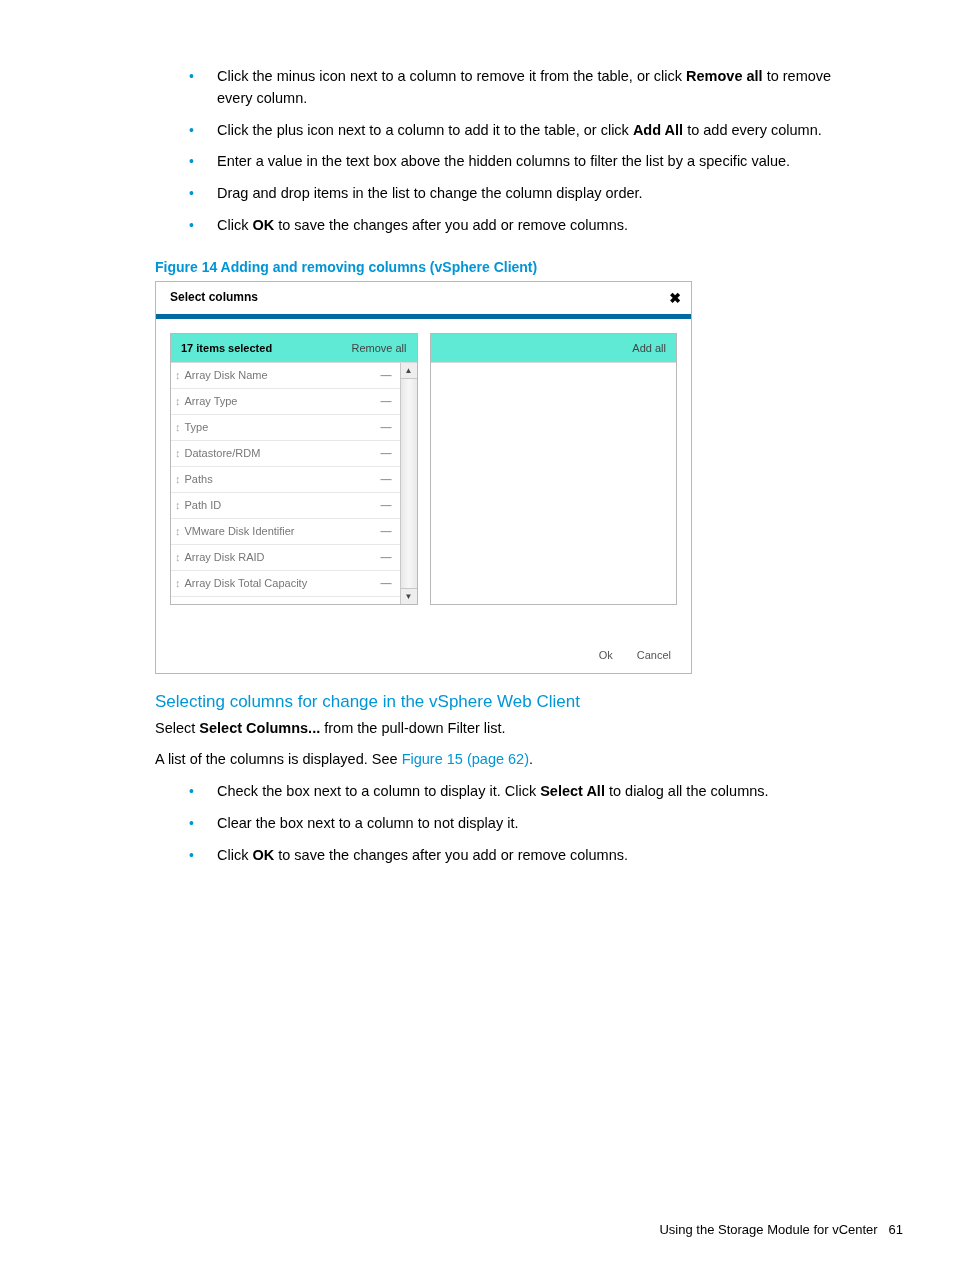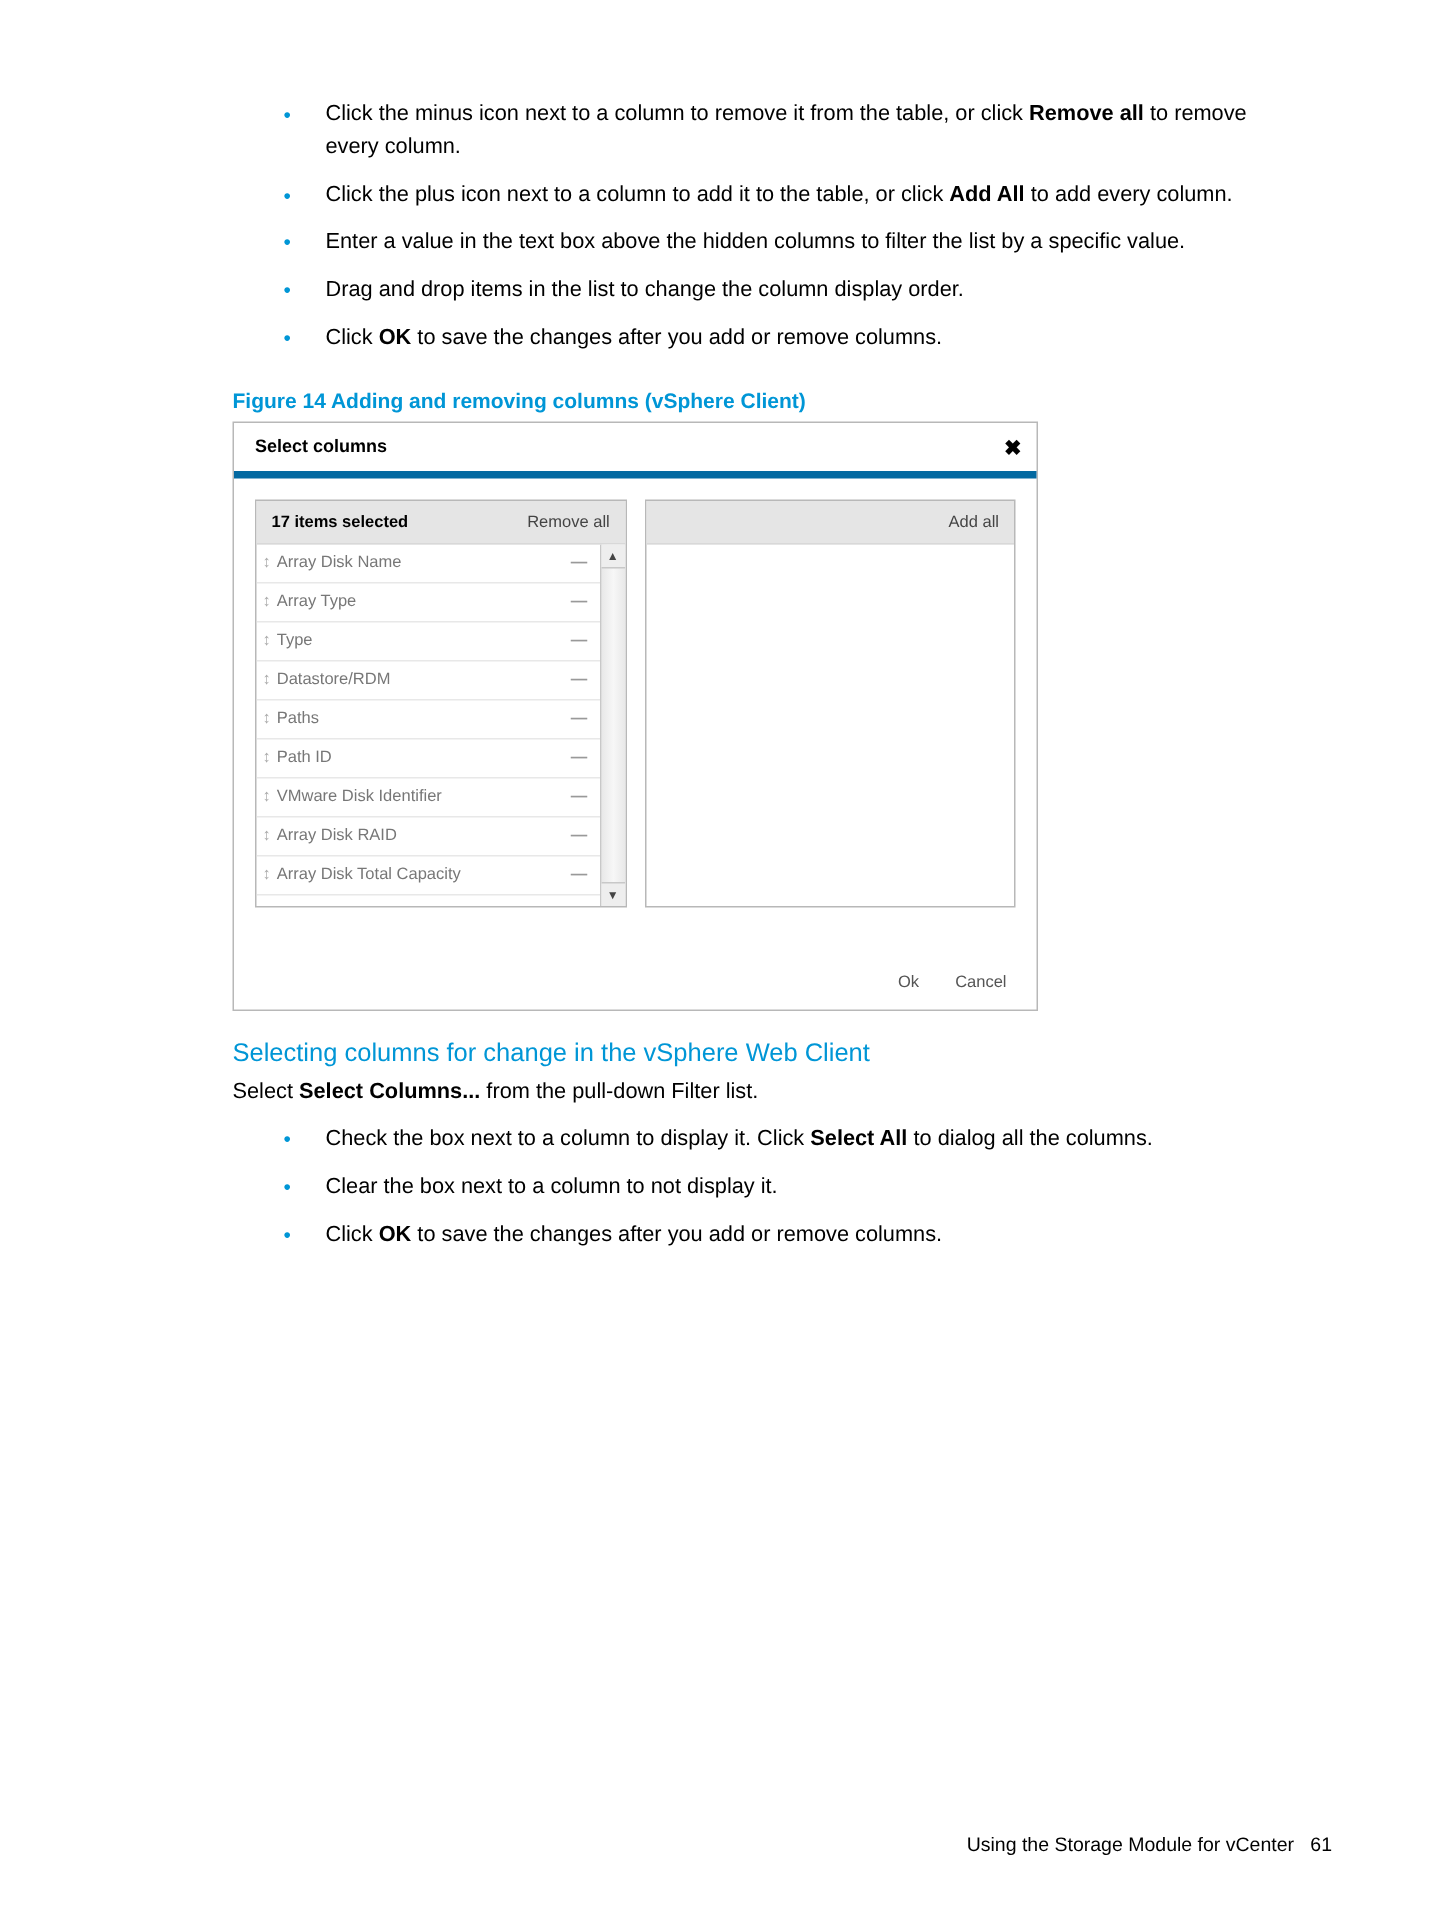--- a/index.html
+++ b/index.html
@@ -97,21 +97,21 @@
     flex-direction: column;
     overflow: hidden;
   }
   .panel-head {
     display: flex;
     justify-content: space-between;
     align-items: center;
     padding: 8px 10px;
     border-bottom: 1px solid #d8d8d8;
     color: #000;
-    background: #e5e5e5;
+    background: #5eead4;
   }
   .panel-head .left { font-weight: bold; }
   .panel-head .right { color: #444; }
   .plist-wrap {
     flex: 1;
     display: flex;
     overflow: hidden;
   }
   .plist {
     flex: 1;
@@ -155,21 +155,21 @@
   .shot .footer {
     display: flex;
     justify-content: flex-end;
     gap: 24px;
     padding: 30px 20px 12px 14px;
     color: #555;
   }
   .page-footer {
     position: absolute;
     bottom: 34px;
-    right: 66px;
+    right: 51px;
     font-size: 13px;
     color: #000;
   }
 </style>
 </head>
 <body>
 
 <div class="page">
   <div class="content">
 
@@ -289,20 +289,23 @@
         <span>Ok</span>
         <span>Cancel</span>
       </div>
     </div>
 
     <div class="subhead">Selecting columns for change in the vSphere Web Client</div>
 
     <p>
       <span>Select </span><strong>Select Columns...</strong><span> from the pull-down Filter list.</span>
     </p>
+    <p>
+      <span>A list of the columns is displayed. See </span><span class="link">Figure 15 (page 62)</span><span>.</span>
+    </p>
 
     <ul>
       <li><span>Check the box next to a column to display it. Click </span><strong>Select All</strong><span> to dialog all the columns.</span></li>
       <li><span>Clear the box next to a column to not display it.</span></li>
       <li><span>Click </span><strong>OK</strong><span> to save the changes after you add or remove columns.</span></li>
     </ul>
 
   </div>
 
   <div class="page-footer">

